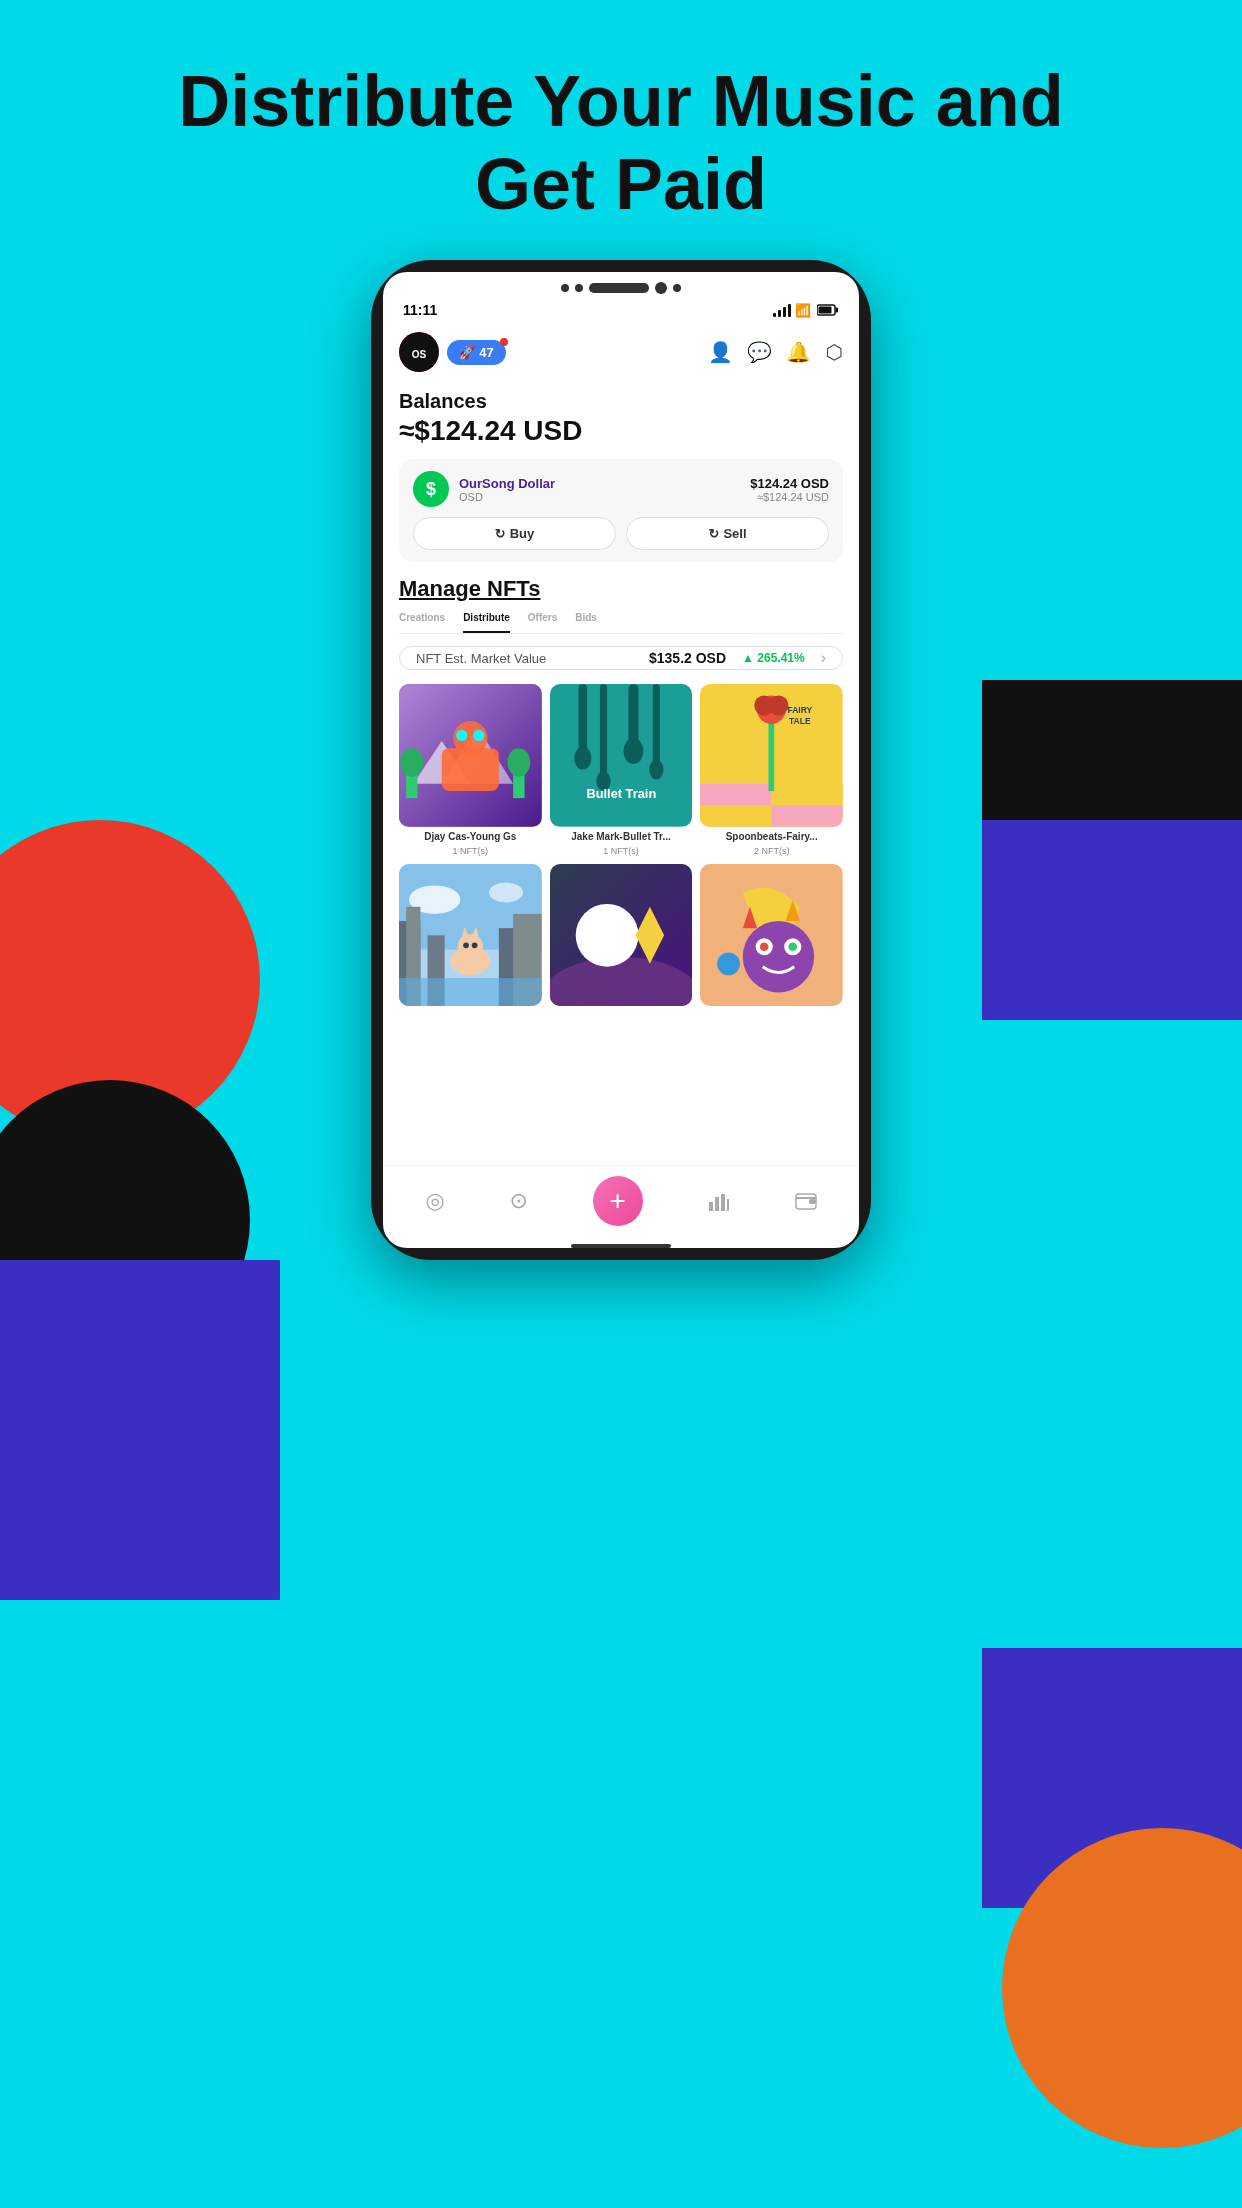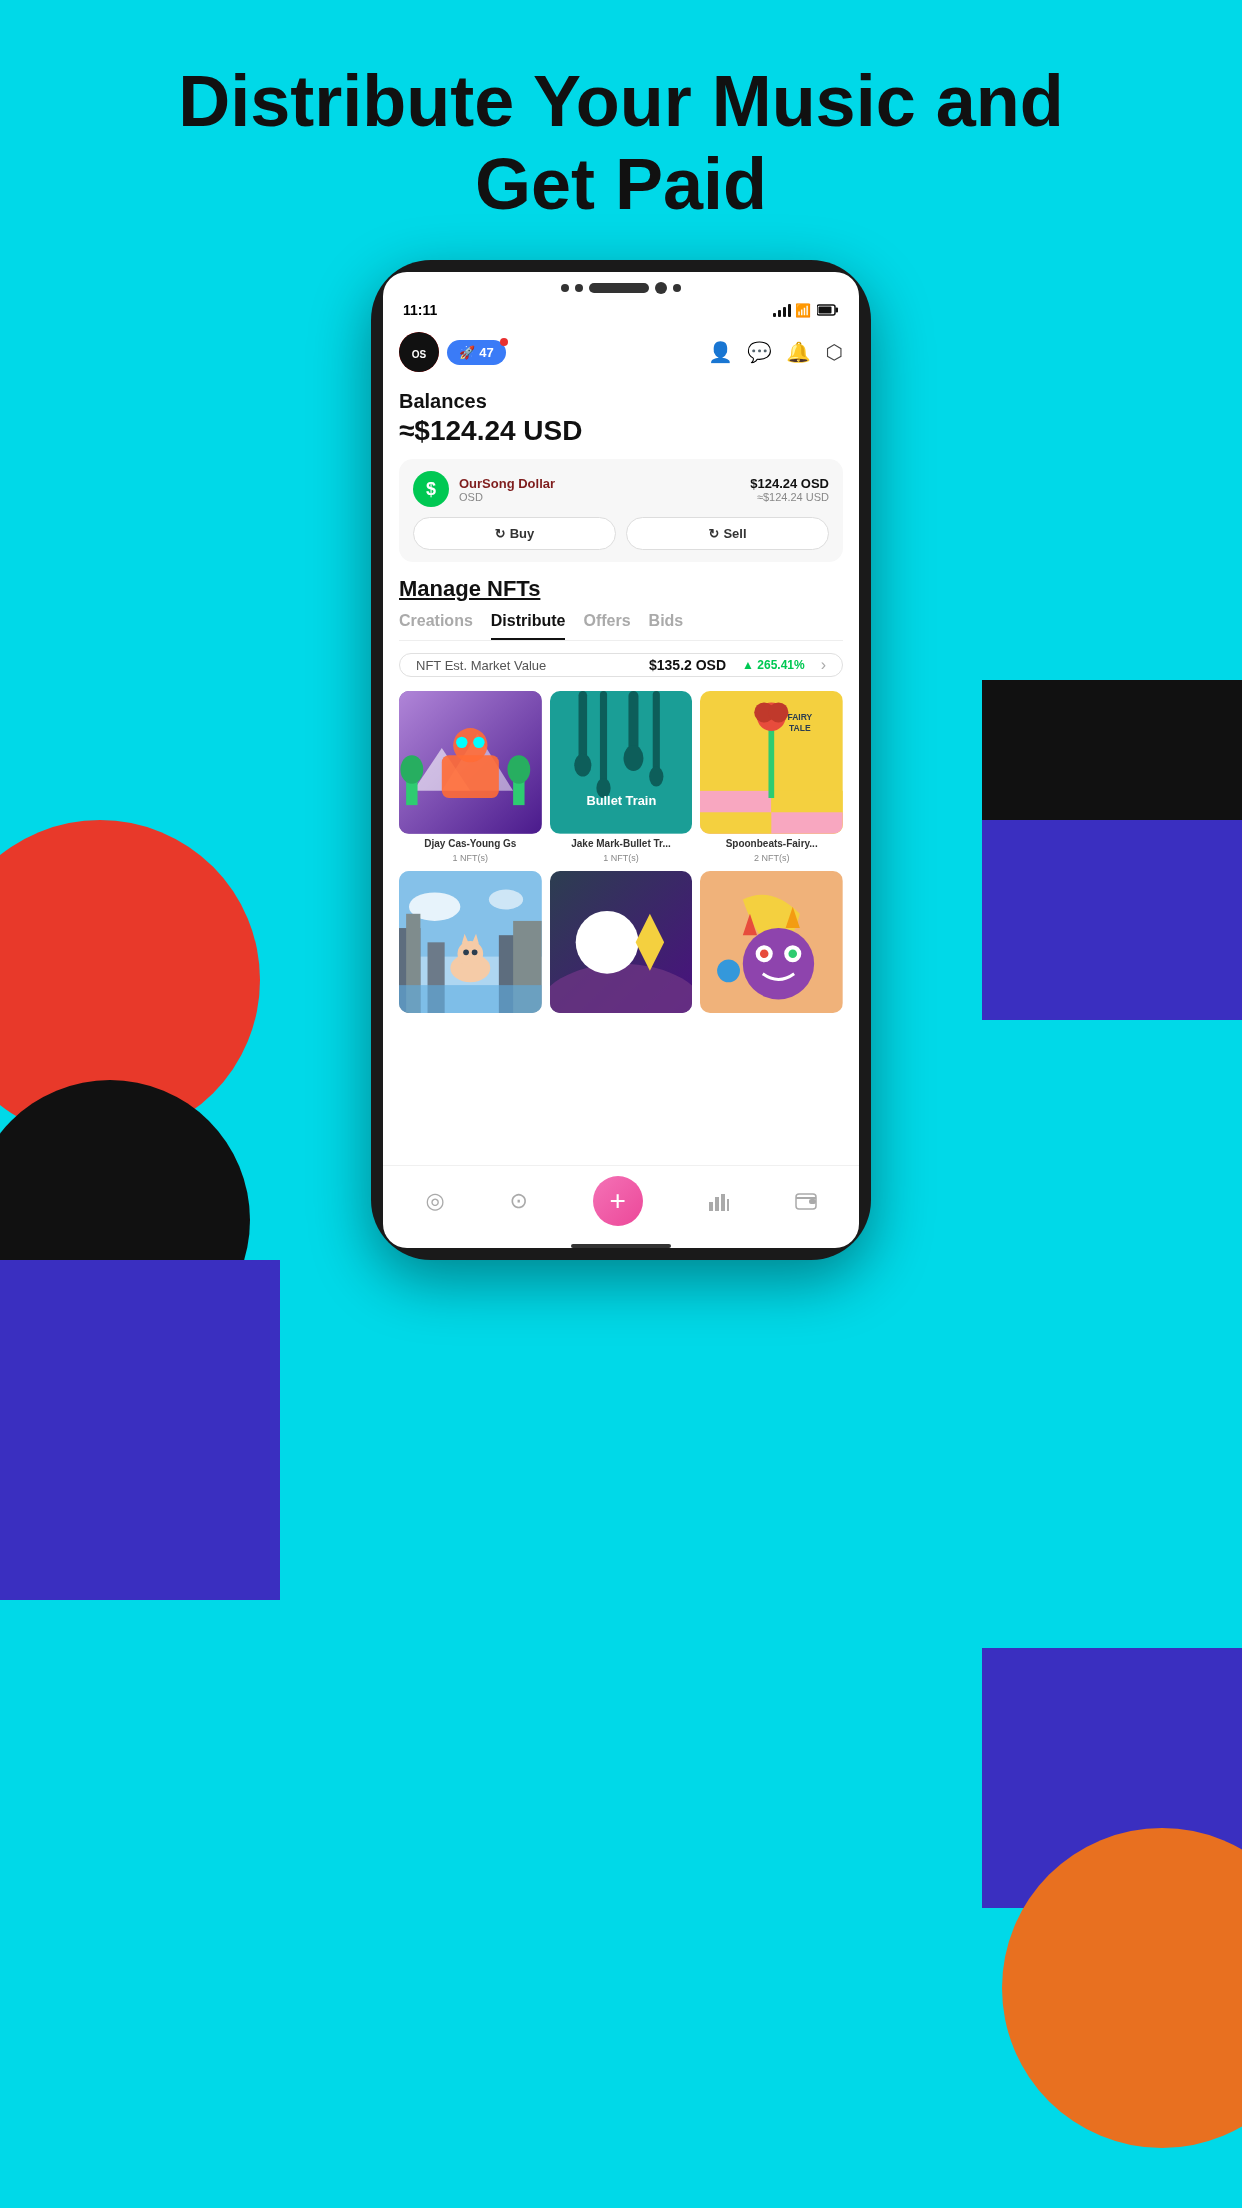--- a/index.html
+++ b/index.html
@@ -249,21 +249,21 @@
       background: #00C853;
       border-radius: 50%;
       display: flex;
       align-items: center;
       justify-content: center;
       color: #fff;
       font-size: 18px;
       font-weight: 700;
     }
     .currency-info { flex: 1; }
-    .currency-name { font-size: 13px; font-weight: 600; color: #7f1d1d; }
+    .currency-name { font-size: 13px; font-weight: 600; color: #4c1d95; }
     .currency-symbol { font-size: 11px; color: #888; }
     .currency-amounts { text-align: right; }
     .currency-osd { font-size: 13px; font-weight: 700; color: #111; }
     .currency-usd { font-size: 11px; color: #888; }
     .currency-buttons {
       display: flex;
       gap: 10px;
     }
     .currency-btn {
       flex: 1;
@@ -292,21 +292,21 @@
     }
 
     
     .tabs {
       display: flex;
       gap: 18px;
       margin-bottom: 12px;
       border-bottom: 1px solid #eee;
     }
     .tab {
-      font-size: 16px;
+      font-size: 10px;
       font-weight: 600;
       color: #aaa;
       padding-bottom: 8px;
       cursor: pointer;
     }
     .tab.active {
       color: #111;
       border-bottom: 2px solid #111;
     }
 

